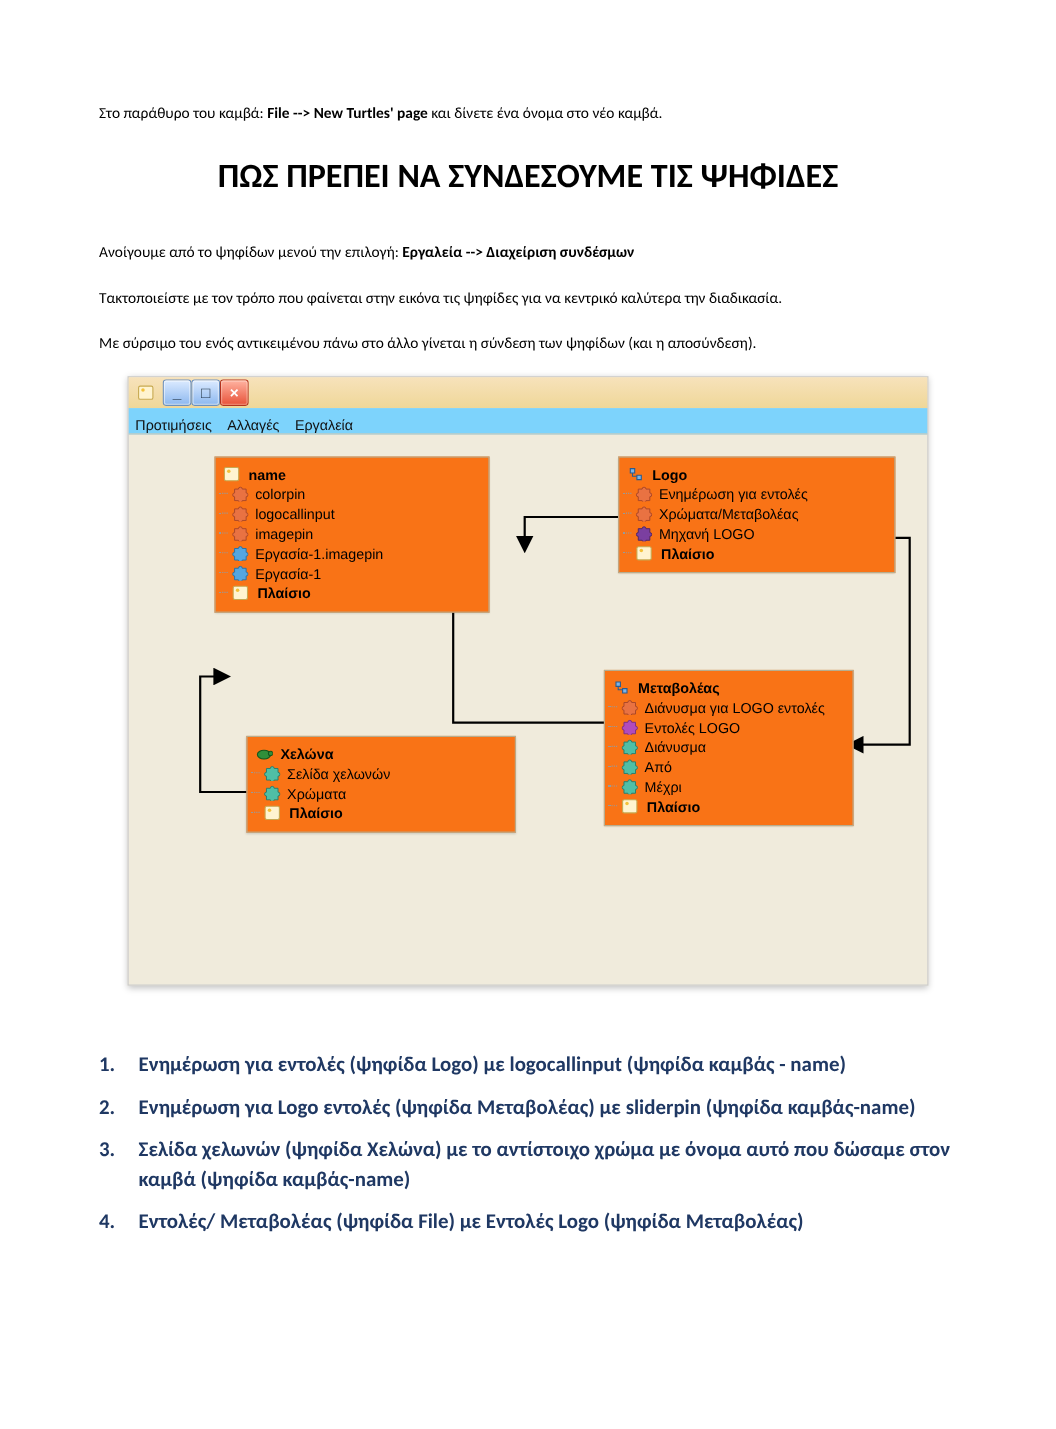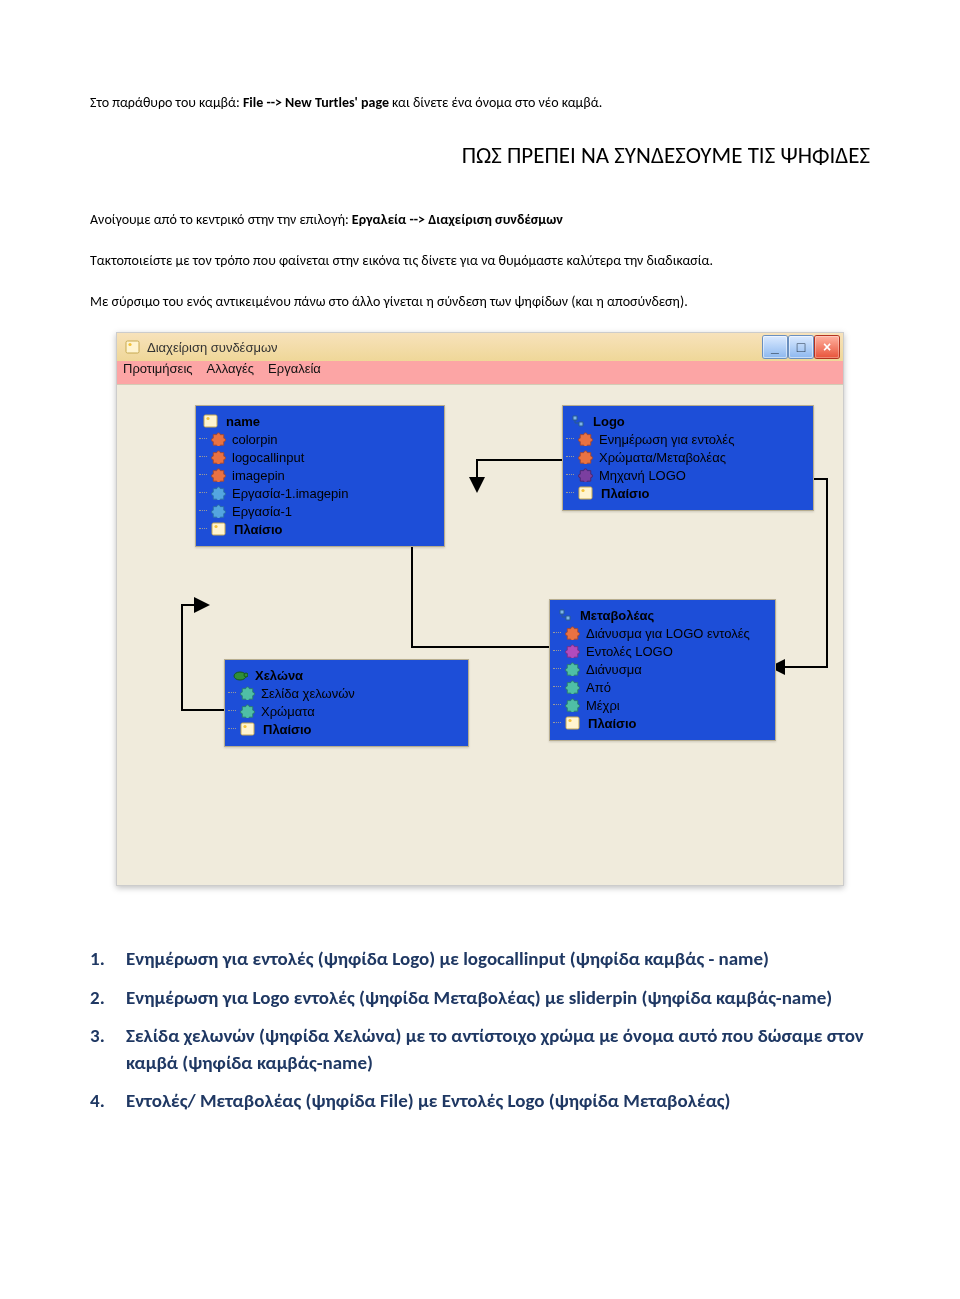--- a/index.html
+++ b/index.html
@@ -1,36 +1,36 @@
 <!DOCTYPE html>
 <html><head>
   <meta charset="utf-8">
   <style>
     *{box-sizing:border-box;margin:0;padding:0}
     body{width:960px;margin:0 auto;background:#fff;font-family:Calibri,Arial,sans-serif;color:#000;padding:92px 90px 40px}
     .p{font-size:14px;line-height:1.5;margin-bottom:20px}
-    .heading{font-size:23px;font-weight:normal;text-align:right;margin:28px 0 40px}
+    .heading{font-size:31px;font-weight:bold;text-align:center;margin:28px 0 40px}
     .bold{font-weight:bold}
     .navy{color:#1f3863}
     .li-row{display:flex;margin-bottom:12px;font-size:19px;line-height:1.4}
     .li-num{width:36px;flex-shrink:0}
     .li-body{flex:1}
     .app-window{width:728px;margin:20px auto 60px;background:#f0ebdc;border:1px solid #ccc;box-shadow:0 2px 6px rgba(0,0,0,0.25);font-family:Tahoma,Arial,sans-serif;font-size:13px;position:relative}
     .titlebar{height:28px;background:linear-gradient(to bottom,#f7e2bb,#efd798);display:flex;align-items:center;padding:0 4px}
     .title-icon{width:16px;height:16px;margin:0 6px 0 4px;display:inline-block}
     .title-icon svg{display:block}
     .title-text{flex:1;font-size:13px;color:#333}
     .win-btn{width:24px;height:22px;margin-left:2px;border-radius:2px;display:flex;align-items:center;justify-content:center;font-size:14px;font-weight:bold}
     .win-min{background:linear-gradient(#dbeaff,#8db8ef);color:#234;box-shadow:inset 0 0 0 1px rgba(255,255,255,.5),0 0 0 1px #6a8fbf}
     .win-max{background:linear-gradient(#dbeaff,#8db8ef);color:#234;box-shadow:inset 0 0 0 1px rgba(255,255,255,.5),0 0 0 1px #6a8fbf}
     .win-close{background:linear-gradient(#ffb2a0,#e8533a);color:#fff;box-shadow:inset 0 0 0 1px rgba(255,255,255,.3),0 0 0 1px #b3321f}
-    .menubar{background:#fca5a5;height:24px;display:flex;align-items:flex-start;padding:0 6px;border-bottom:1px solid #d3cbb5;font-size:13px;color:#111}
+    .menubar{background:#7dd3fc;height:24px;display:flex;align-items:flex-end;padding:0 6px;border-bottom:1px solid #d3cbb5;font-size:13px;color:#111}
     .menubar span{margin-right:14px}
     .canvas{position:relative;height:500px}
-    .panel{position:absolute;background:#1d4ed8;border:1px solid #b7ad8f;box-shadow:0 1px 2px rgba(0,0,0,.15)}
+    .panel{position:absolute;background:#f97316;border:1px solid #b7ad8f;box-shadow:0 1px 2px rgba(0,0,0,.15)}
     .tree{padding:6px 4px 8px;font-size:13px}
     .tree-row{display:flex;align-items:center;gap:6px;padding:1px 2px;margin-left:8px;position:relative}
     .tree-row.root{margin-left:0}
     .tree-row .label{white-space:nowrap}
     .glyph{width:18px;height:16px;display:flex;align-items:center;justify-content:center}
     .piece{width:16px;height:16px;border-radius:2px;display:flex;align-items:center;justify-content:center}
     .pz{width:15px;height:14px}
     .tree-row::before{content:"";position:absolute;left:-9px;top:8px;width:8px;height:1px;border-top:1px dotted #999}
     .tree-row.root::before{display:none}
     svg.connectors{position:absolute;left:0;top:0;pointer-events:none}
@@ -60,35 +60,34 @@
 
 <div class="p">
   <span>Στο παράθυρο του καμβά:</span>
   <span class="bold">File --&gt; New Turtles' page</span>
   <span>και δίνετε ένα όνομα στο νέο καμβά.</span>
 </div>
 
 <div class="heading">ΠΩΣ ΠΡΕΠΕΙ ΝΑ ΣΥΝΔΕΣΟΥΜΕ ΤΙΣ ΨΗΦΙΔΕΣ</div>
 
 <div class="p">
-  <span>Ανοίγουμε από το κεντρικό στην την επιλογή: </span>
+  <span>Ανοίγουμε από το ψηφίδων μενού την επιλογή: </span>
   <span class="bold">Εργαλεία --&gt; Διαχείριση συνδέσμων</span>
 </div>
 
-<div class="p">Τακτοποιείστε με τον τρόπο που φαίνεται στην εικόνα τις δίνετε για να θυμόμαστε καλύτερα την διαδικασία.</div>
+<div class="p">Τακτοποιείστε με τον τρόπο που φαίνεται στην εικόνα τις ψηφίδες για να κεντρικό καλύτερα την διαδικασία.</div>
 <div class="p">Με σύρσιμο του ενός αντικειμένου πάνω στο άλλο γίνεται η σύνδεση των ψηφίδων  (και η αποσύνδεση).</div>
 
 <div class="app-window">
   <div class="titlebar">
     <span class="title-icon">
         <svg width="16" height="16">
           <use href="#doc"></use>
         </svg>
       </span>
-    <span class="title-text">Διαχείριση συνδέσμων</span>
     <span class="win-btn win-min">_</span>
     <span class="win-btn win-max">□</span>
     <span class="win-btn win-close">×</span>
   </div>
   <div class="menubar">
     <span>Προτιμήσεις</span>
     <span>Αλλαγές</span>
     <span>Εργαλεία</span>
   </div>
 

